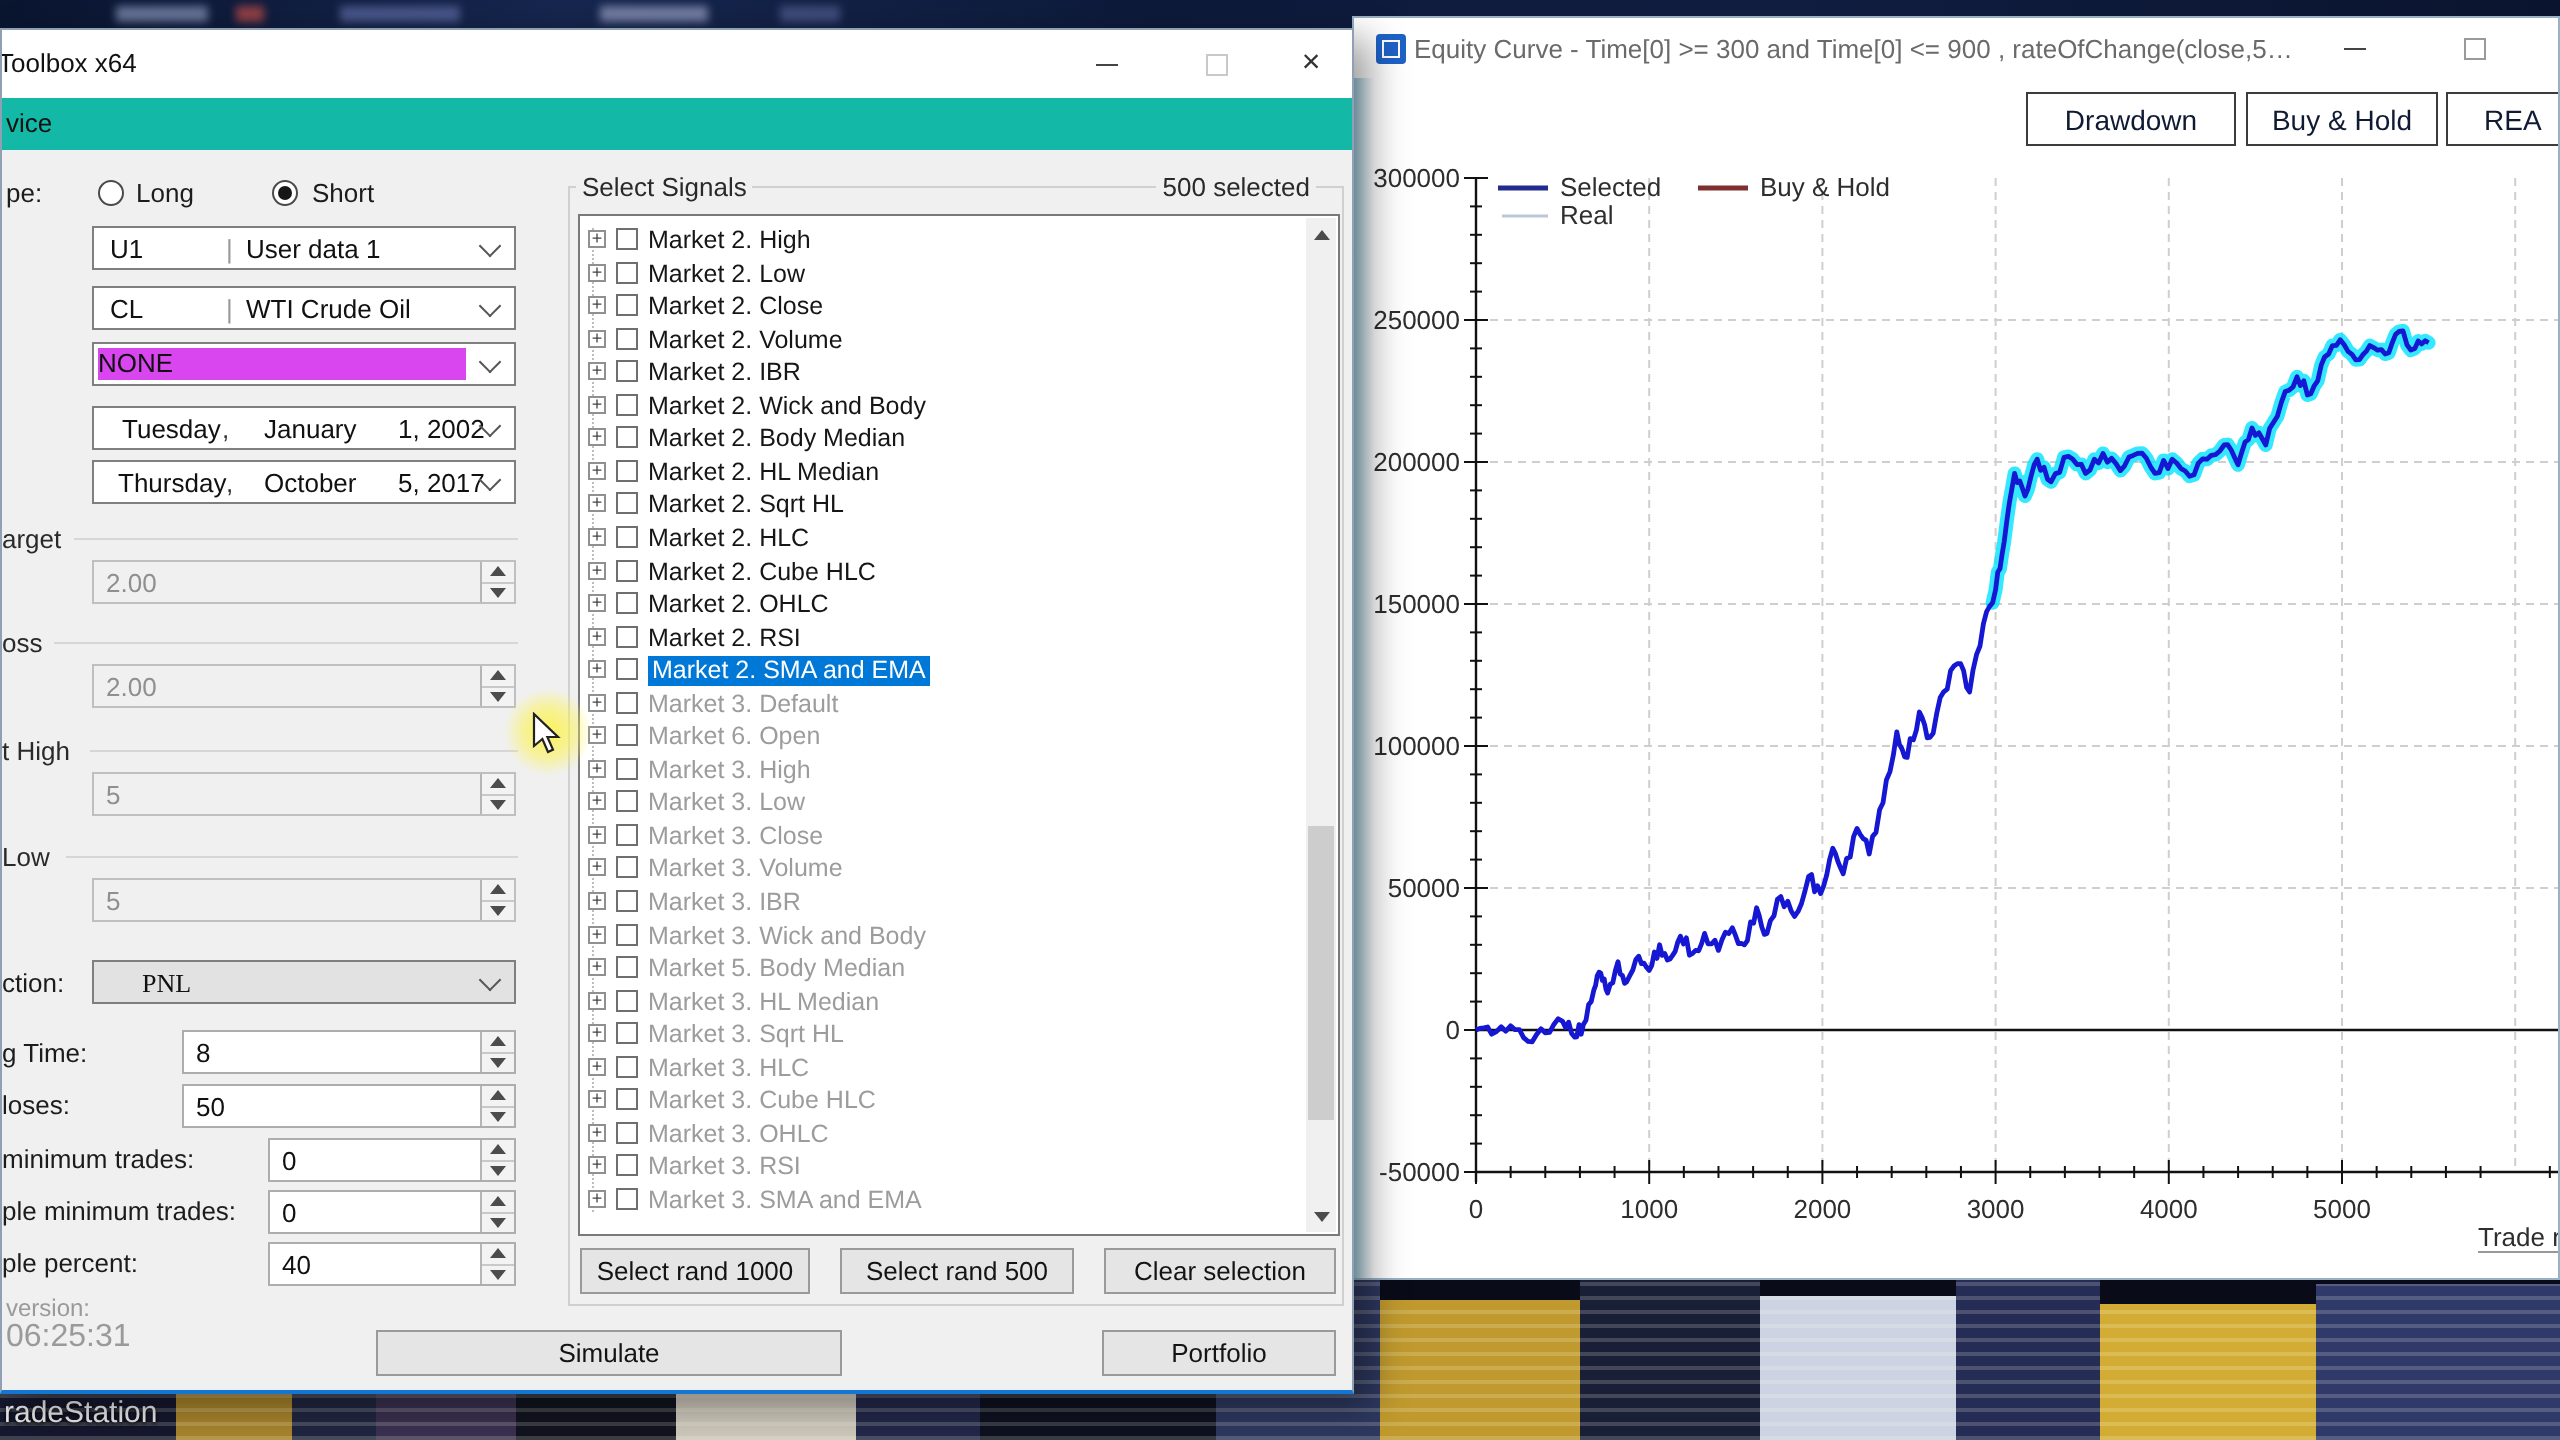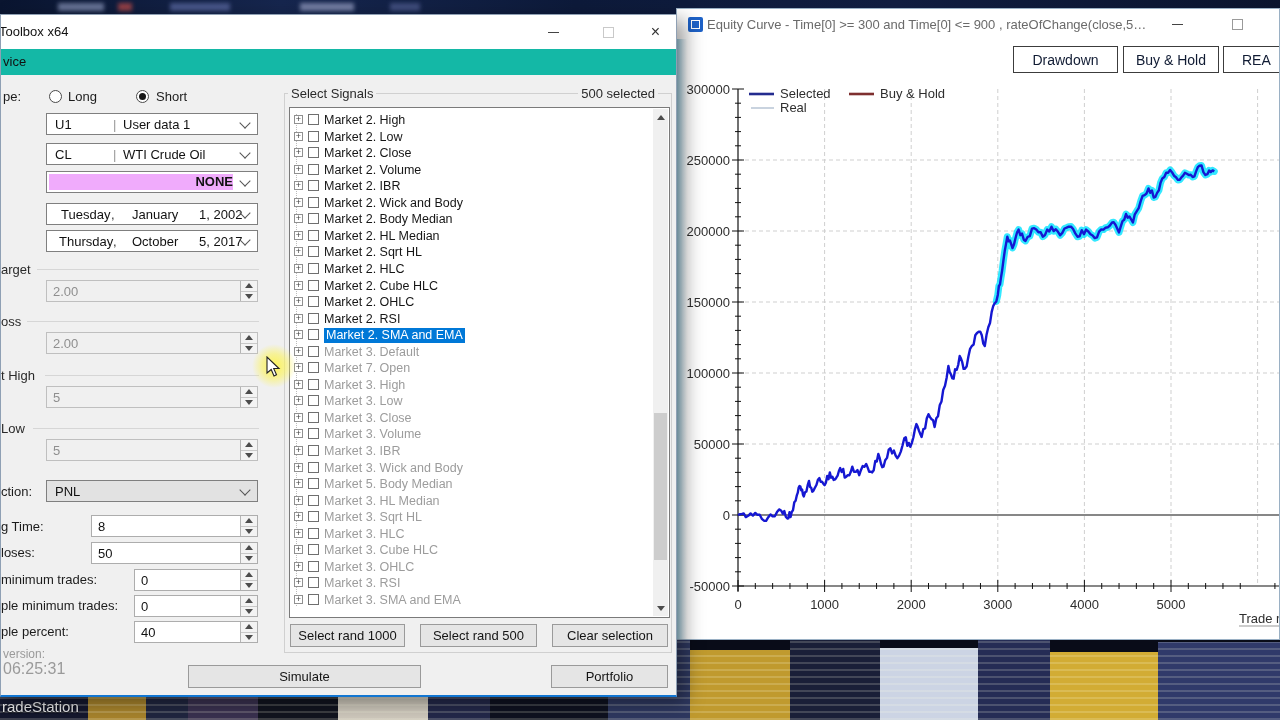--- a/index.html
+++ b/index.html
@@ -263,21 +263,21 @@
     <span class="abs" style="left:76px;top:3px;">User data 1</span>
     <span class="chev"></span>
   </div>
   <div class="abs combo" style="left:45px;top:128px;width:212px;height:22px;">
     <span class="abs" style="left:8px;top:3px;">CL</span>
     <span class="divider" style="left:66px;top:3px;">|</span>
     <span class="abs" style="left:76px;top:3px;">WTI Crude Oil</span>
     <span class="chev"></span>
   </div>
   <div class="abs combo" style="left:45px;top:156px;width:212px;height:22px;">
-    <div class="abs" style="left:2px;top:2px;right:24px;bottom:2px;background:#f0abfc;text-align:right;line-height:16px;font-weight:bold;">NONE</div>
+    <div class="abs" style="left:2px;top:2px;right:24px;bottom:2px;background:#d946ef;text-align:left;line-height:16px;">NONE</div>
     <span class="chev"></span>
   </div>
   <div class="abs combo" style="left:45px;top:188px;width:212px;height:22px;">
     <span class="abs" style="left:14px;top:3px;">Tuesday</span>
     <span class="abs" style="left:64px;top:3px;color:#333;">,</span>
     <span class="abs" style="left:85px;top:3px;">January</span>
     <span class="abs" style="left:152px;top:3px;">1, 2002</span>
     <span class="chev"></span>
   </div>
   <div class="abs combo" style="left:45px;top:215px;width:212px;height:22px;">
@@ -336,21 +336,21 @@
           <span class="tri-up"></span>
         </div>
         <div>
           <span class="tri-down"></span>
         </div>
       </div>
   </div>
 
   <div class="abs lbl" style="left:0;top:469px;">ction:</div>
   <div class="abs combo" style="left:45px;top:465px;width:212px;height:22px;background:#e2e2e2;">
-    <span class="abs" style="left:8px;top:3px;">PNL</span>
+    <span class="abs" style="left:24px;top:3px;font-family:Liberation Serif, serif;">PNL</span>
     <span class="chev"></span>
   </div>
 
   <div class="abs lbl" style="left:0;top:504px;">g Time:</div>
   <div class="abs field" style="left:90px;top:500px;width:167px;height:22px;">
     <span class="val">8</span>
     <div class="spin">
         <div>
           <span class="tri-up"></span>
         </div>
@@ -488,21 +488,21 @@
           <span class="sig-label sel">Market 2. SMA and EMA</span>
         </div>
         <div class="sig-row dim" style="top: 235.7px;">
           <span class="plusbox">+</span>
           <span class="cb"></span>
           <span class="sig-label">Market 3. Default</span>
         </div>
         <div class="sig-row dim" style="top: 252.25px;">
           <span class="plusbox">+</span>
           <span class="cb"></span>
-          <span class="sig-label">Market 7. Open</span>
+          <span class="sig-label">Market 6. Open</span>
         </div>
         <div class="sig-row dim" style="top: 268.8px;">
           <span class="plusbox">+</span>
           <span class="cb"></span>
           <span class="sig-label">Market 3. High</span>
         </div>
         <div class="sig-row dim" style="top: 285.35px;">
           <span class="plusbox">+</span>
           <span class="cb"></span>
           <span class="sig-label">Market 3. Low</span>

